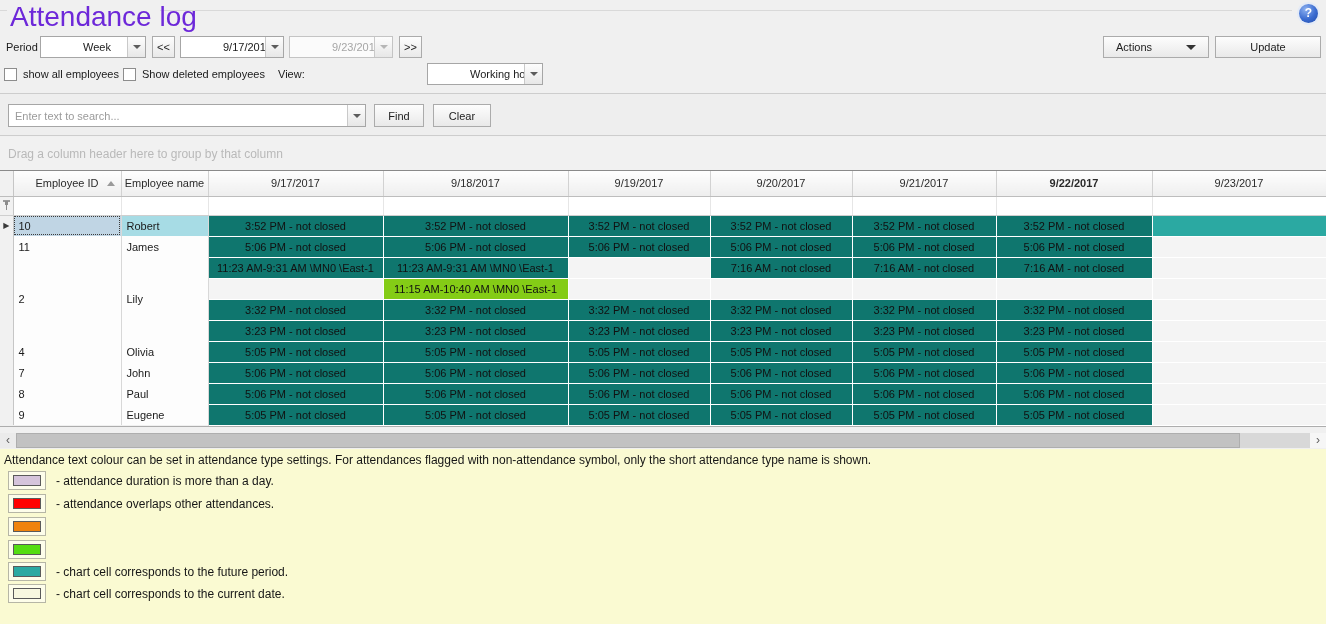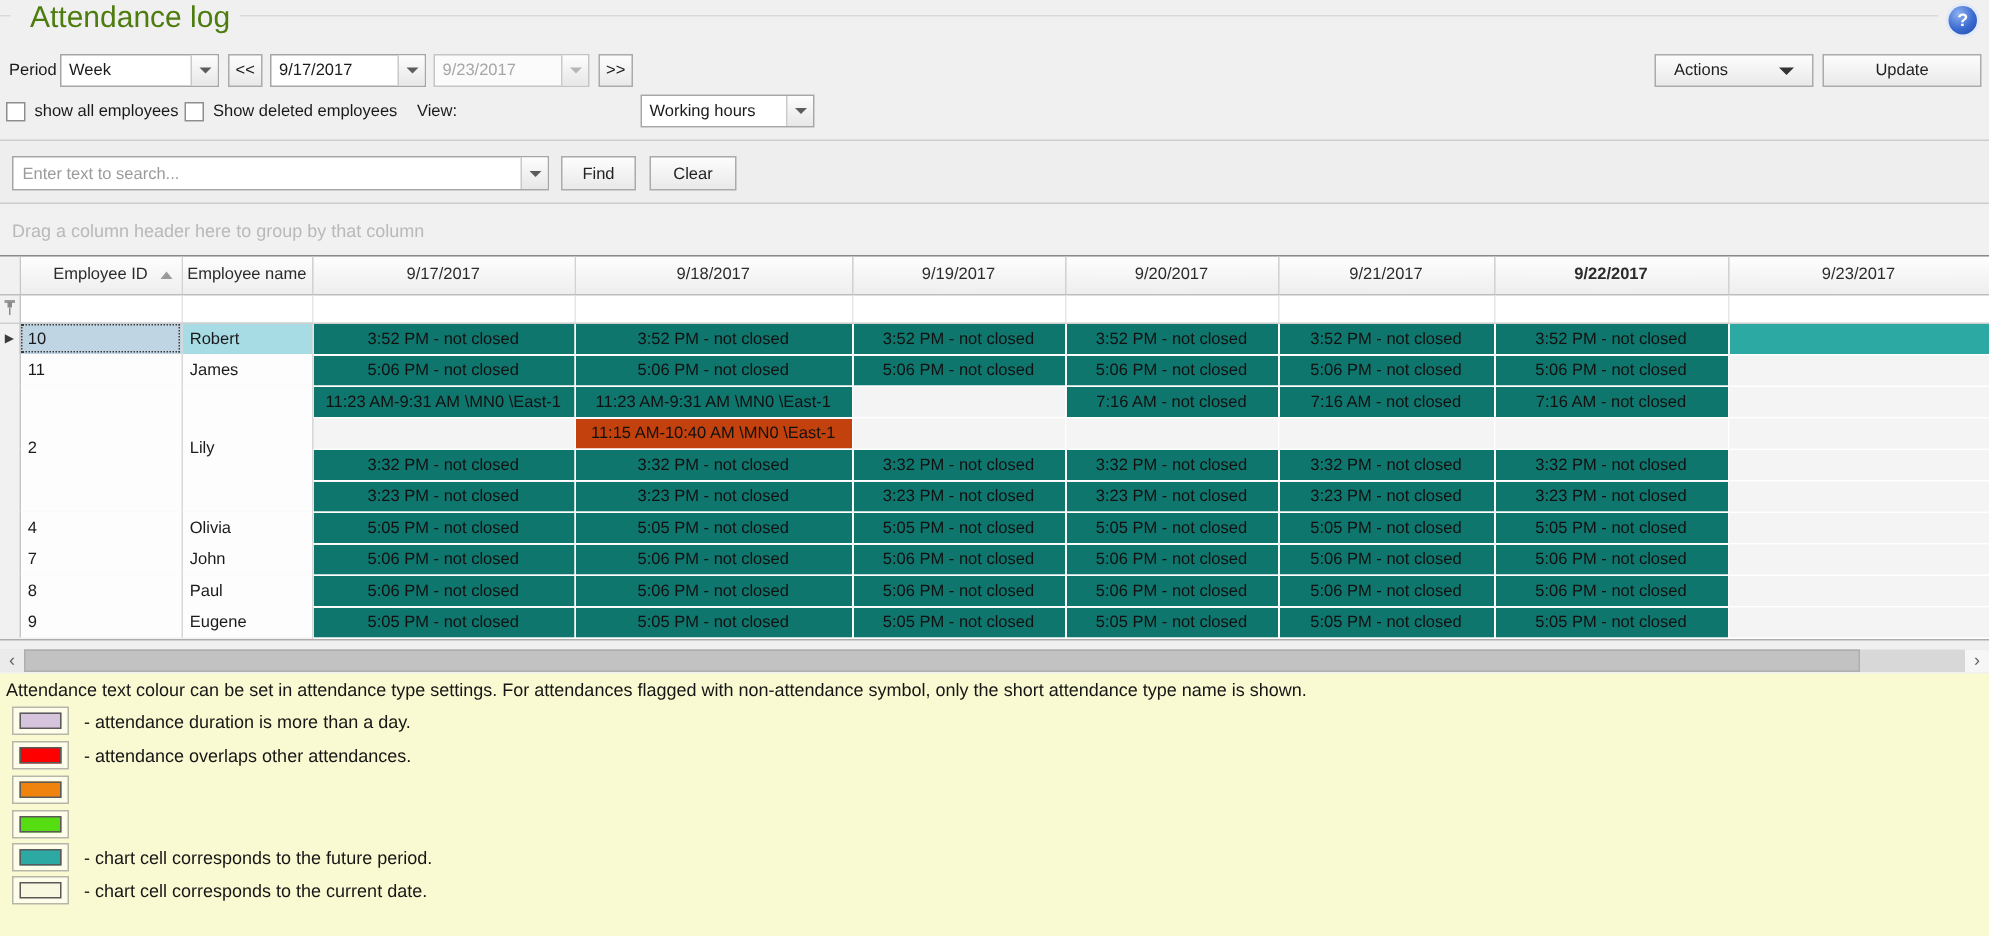--- a/index.html
+++ b/index.html
@@ -3,30 +3,30 @@
 <meta charset="utf-8">
 <style>
   * { margin:0; padding:0; box-sizing:border-box; }
   html,body { width:1326px; height:624px; }
   body { font-family:"Liberation Sans", sans-serif; font-size:11px; color:#1a1a1a; background:#f0f0f0; position:relative; overflow:hidden; }
   .abs { position:absolute; }
 
   
   #titlebar { left:0; top:0; width:1326px; height:32px; }
   .groupline { position:absolute; top:10px; height:1px; background:#d9d9d9; }
-  #page-title { position:absolute; left:20px; top:1px; font-size:20px; color:#4d7c0f; letter-spacing:0; }
+  #page-title { position:absolute; left:10px; top:1px; font-size:28px; color:#6d28d9; letter-spacing:0; }
   #help-icon { position:absolute; left:1299px; top:4px; width:19px; height:19px; border-radius:50%;
     background:radial-gradient(circle at 35% 28%, #8db1f0, #3a6bd0 55%, #1f4aa8);
     color:#fff; font-weight:bold; font-size:12px; text-align:center; line-height:19px;
     box-shadow:0 0 0 2px #e4ebf7; cursor:pointer; }
 
   
   .ctl { position:absolute; height:22px; }
   .lbl { line-height:22px; }
-  .combo { background:#fff; border:1px solid #a6a6a6; display:flex; align-items:center; }
+  .combo { background:#fff; border:1px solid #a6a6a6; display:flex; align-items:center;padding-left:37px; }
   .combo .val { flex:1; padding:0 5px; line-height:20px; white-space:nowrap; overflow:hidden; }
   .combo .dd { width:18px; height:100%; border-left:1px solid #c9c9c9; background:linear-gradient(#fdfdfd,#e7e7e7);
     display:flex; align-items:center; justify-content:center; }
   .chev { width:0; height:0; border-left:4px solid transparent; border-right:4px solid transparent; border-top:4px solid #5c5c5c; }
   .combo.disabled { border-color:#c4c4c4; background:#fbfbfb; }
   .combo.disabled .val { color:#a6a6a6; }
   .combo.disabled .chev { border-top-color:#b6b6b6; }
   .btn { background:linear-gradient(#fdfdfd,#e9e9e9); border:1px solid #ababab; text-align:center; cursor:pointer;
     display:flex; align-items:center; justify-content:center; color:#222; }
   .caret-down { width:0; height:0; border-left:5px solid transparent; border-right:5px solid transparent; border-top:5px solid #333; }
@@ -60,21 +60,21 @@
   tr.filter td { height:19px; background:#fff; border-right:1px solid #e6e6e6; border-bottom:1px solid #cfcfcf; }
   tr.filter td.ind { background:#f1f1f1; border-right:1px solid #c6c6c6; text-align:center; }
   tr.data td { height:21px; }
   td.ind { background:#f1f1f1; border-right:1px solid #c6c6c6; text-align:center; color:#3a3a3a; font-size:8px; }
   td.idc, td.nmc { background:#fdfdfd; border-right:1px solid #d8d8d8; padding-left:5px; vertical-align:middle; }
   td.sel-id { background:#c0d5e4; outline:1px dotted #3c3c3c; outline-offset:-2px; }
   td.sel-nm { background:#a7dce5; }
   td.cell { text-align:center; font-size:11px; color:#111; border-right:1px solid #ffffff; border-bottom:1px solid #ffffff;
     white-space:nowrap; overflow:hidden; cursor:default; }
   .lav { background:#0f766e; }
-  .red { background:#c2410c; color:#1c0000; }
+  .red { background:#84cc16; color:#1c0000; }
   .teal { background:#2ba9a2; }
   .emp { background:#f4f4f4; }
 
   
   #hscroll { left:0; top:433px; width:1326px; height:15px; background:#d8d8d8; }
   #hscroll .arrow { position:absolute; top:0; width:16px; height:15px; background:#ebebeb; color:#5e5e5e;
     font-size:12px; line-height:14px; text-align:center; cursor:pointer; }
   #hscroll .left { left:0; }
   #hscroll .right { left:1310px; background:#f6f6f6; }
   #hscroll .thumb { position:absolute; left:16px; top:0; width:1224px; height:15px; background:#c2c2c2; border:1px solid #aeaeae; cursor:grab; }

